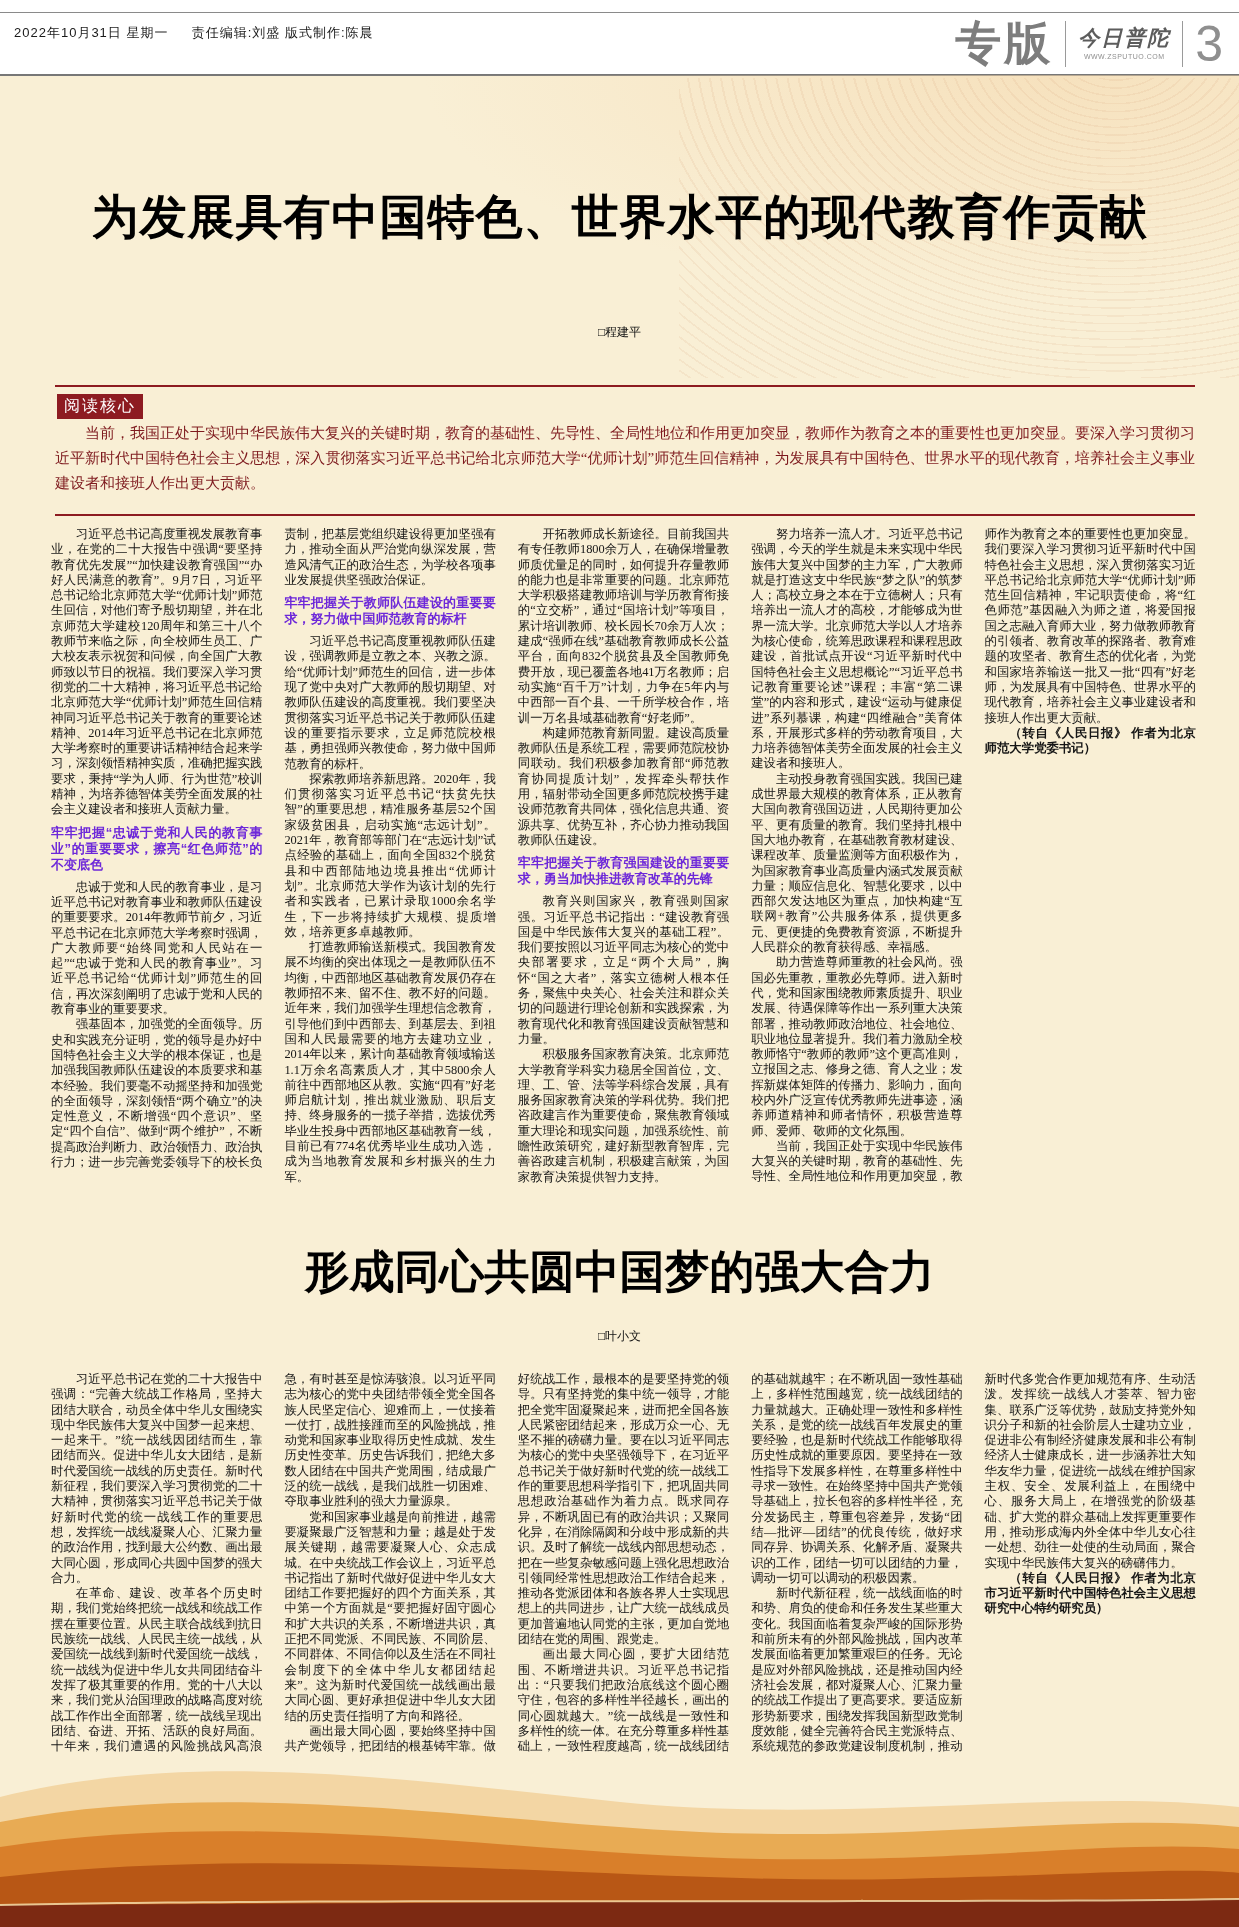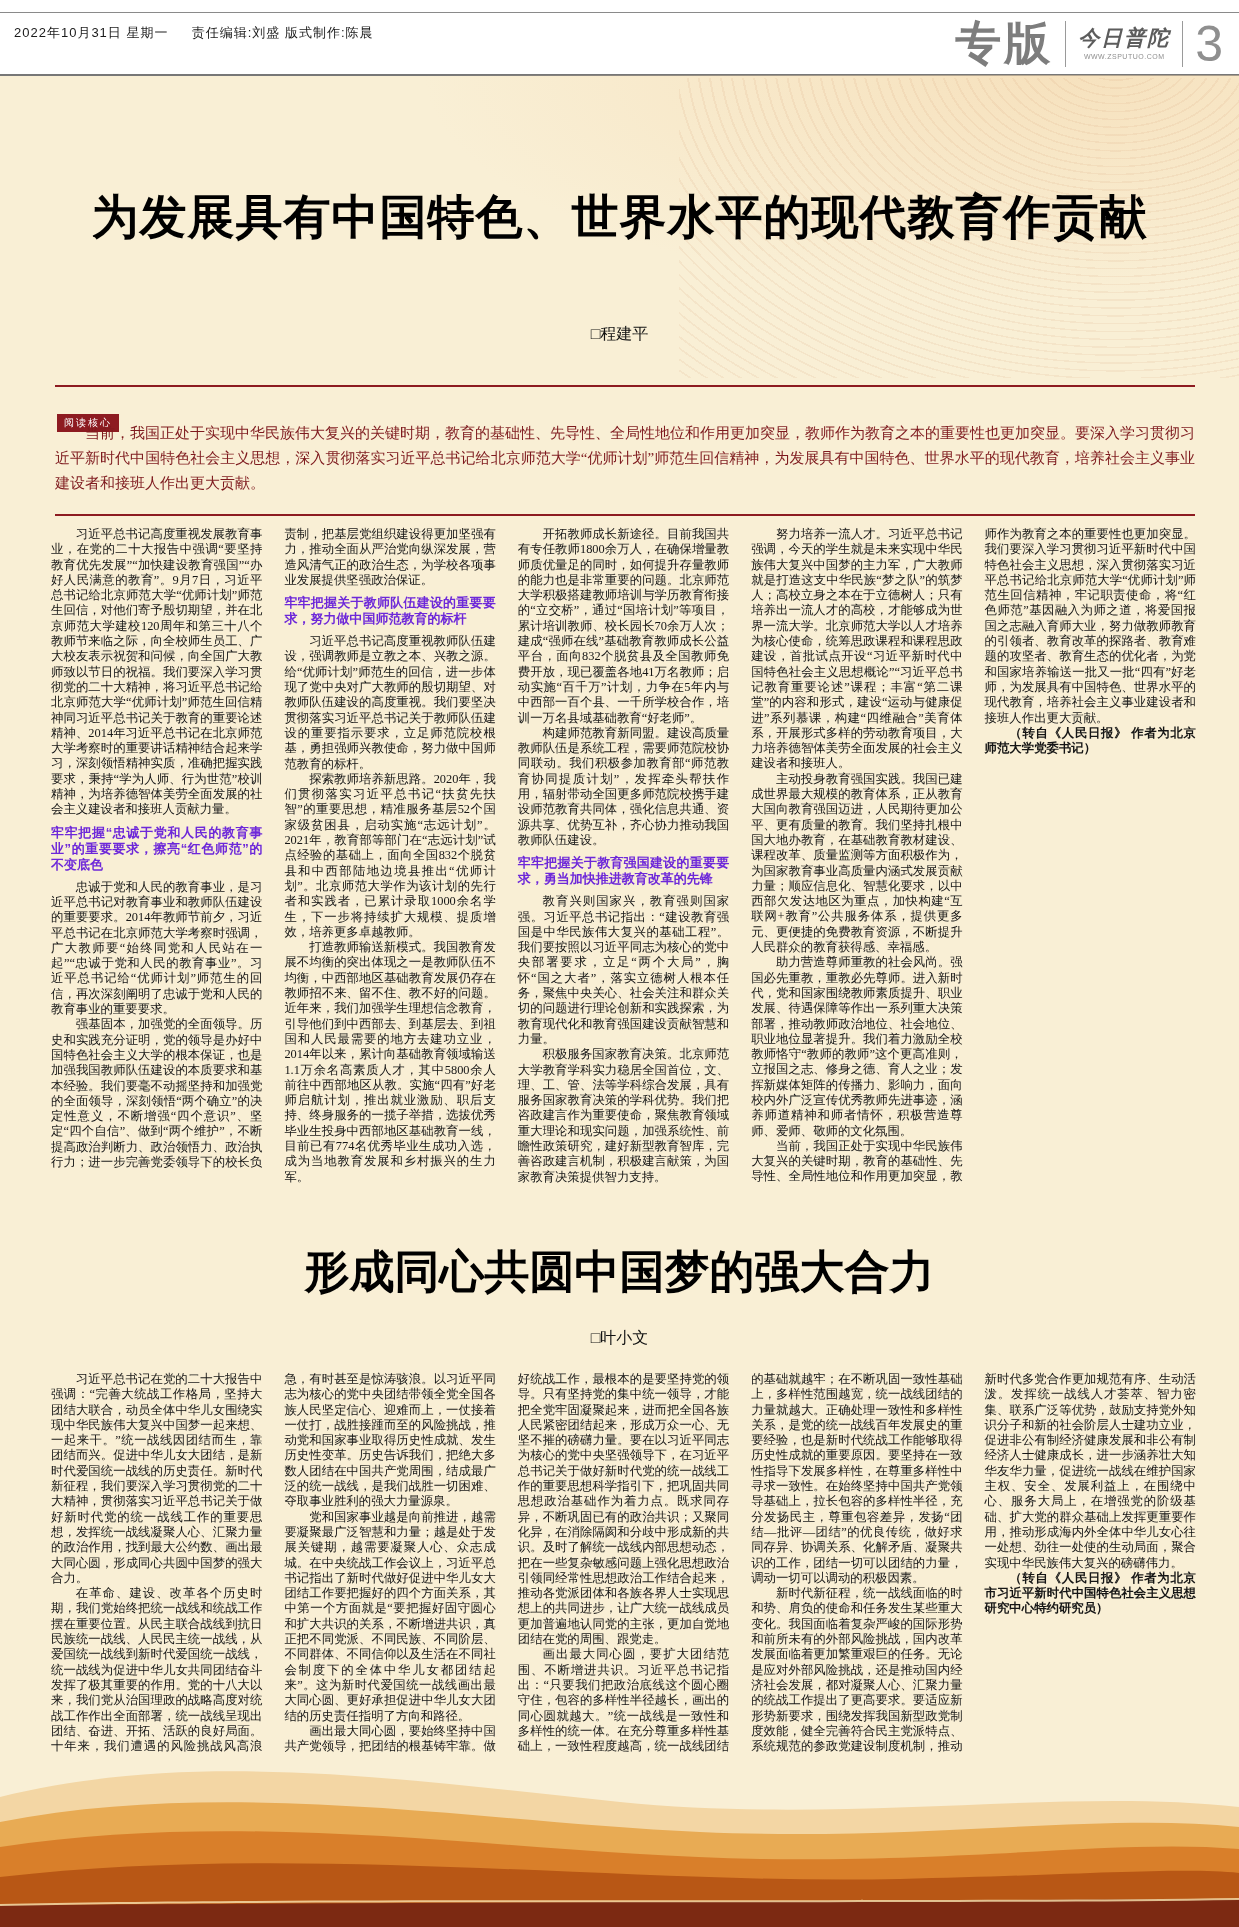--- a/index.html
+++ b/index.html
@@ -23,27 +23,27 @@
   
   #deco-arcs{position:absolute;top:78px;right:0;width:560px;height:300px;opacity:.5;pointer-events:none;
      background:
        repeating-radial-gradient(ellipse 420px 300px at 78% -10%, rgba(214,160,120,.28) 0 2px, rgba(249,239,213,0) 2px 11px);}
   #deco-soft{position:absolute;top:75px;left:0;width:1239px;height:420px;pointer-events:none;
      background:radial-gradient(ellipse 900px 320px at 85% 0%, rgba(244,214,170,.55), rgba(249,239,213,0) 70%);}
   
   .main-title{position:absolute;left:0;width:1239px;text-align:center;color:#000;
               font-family:"Liberation Sans","DejaVu Sans",sans-serif;font-weight:900;}
   #title1{top:186px;font-size:47px;letter-spacing:1px;}
-  .byline{position:absolute;left:0;width:1239px;text-align:center;font-size:16px;color:#111;}
+  .byline{position:absolute;left:0;width:1239px;text-align:center;font-size:12px;color:#111;}
   #byline1{top:324px;}
   .red-rule{position:absolute;left:55px;width:1140px;height:2px;background:#8d1b21;}
   #rule-a{top:385px;} #rule-b{top:514px;}
   #core-badge{position:absolute;top:394px;left:57px;background:#8d1b21;color:#fff;
-              font-size:10px;padding:2px 7px;letter-spacing:2px;
-              font-family:"Liberation Sans","DejaVu Sans",sans-serif;margin-top:20px;}
+              font-size:16px;padding:2px 7px;letter-spacing:2px;
+              font-family:"Liberation Sans","DejaVu Sans",sans-serif;}
   #summary{position:absolute;top:421px;left:55px;width:1140px;height:88px;overflow:hidden;
            color:#7e1a1e;font-size:15px;line-height:25px;text-align:justify;text-indent:2em;}
   .body-cols{position:absolute;left:51px;width:1145px;column-count:5;column-gap:22px;
              column-fill:auto;font-size:12.4px;line-height:15.3px;color:#151515;
              text-align:justify;overflow:hidden;}
   #body1{top:527px;height:658px;}
   .body-cols p{margin:0;text-indent:2em;}
   .body-cols p.credit{text-indent:2em;font-weight:700;}
   .body-cols h3{margin:7px 0;font-size:13px;line-height:16px;font-weight:700;text-indent:0;
                 font-family:"Liberation Sans","DejaVu Sans",sans-serif;color:#6d28d9;}

